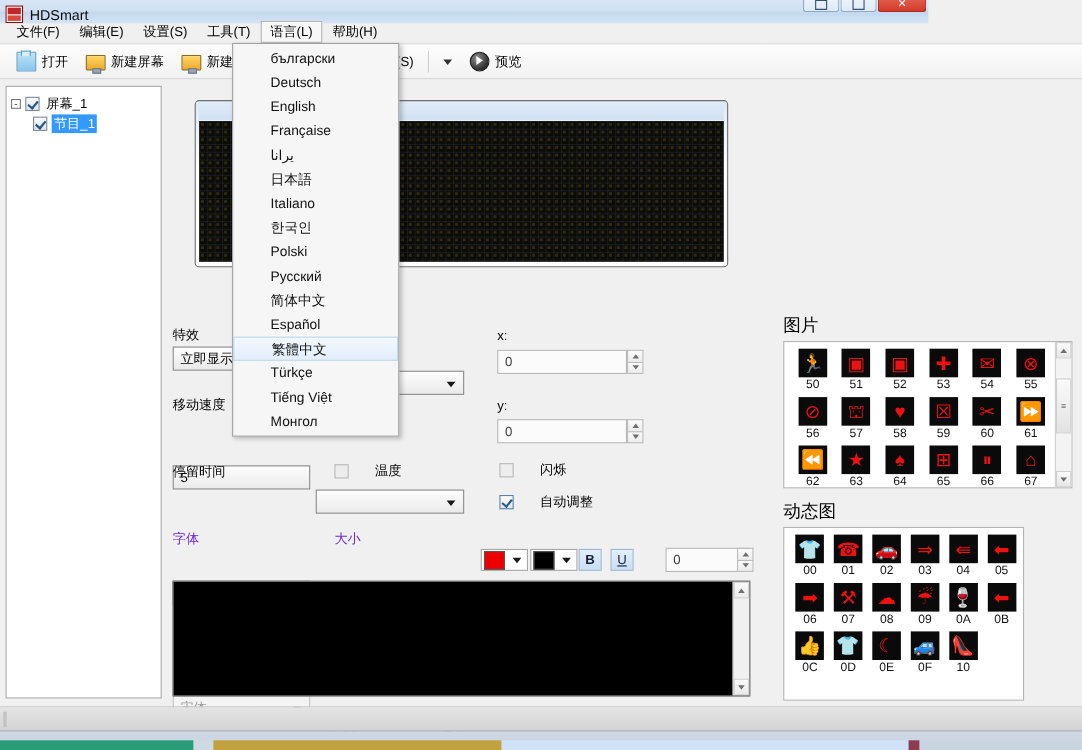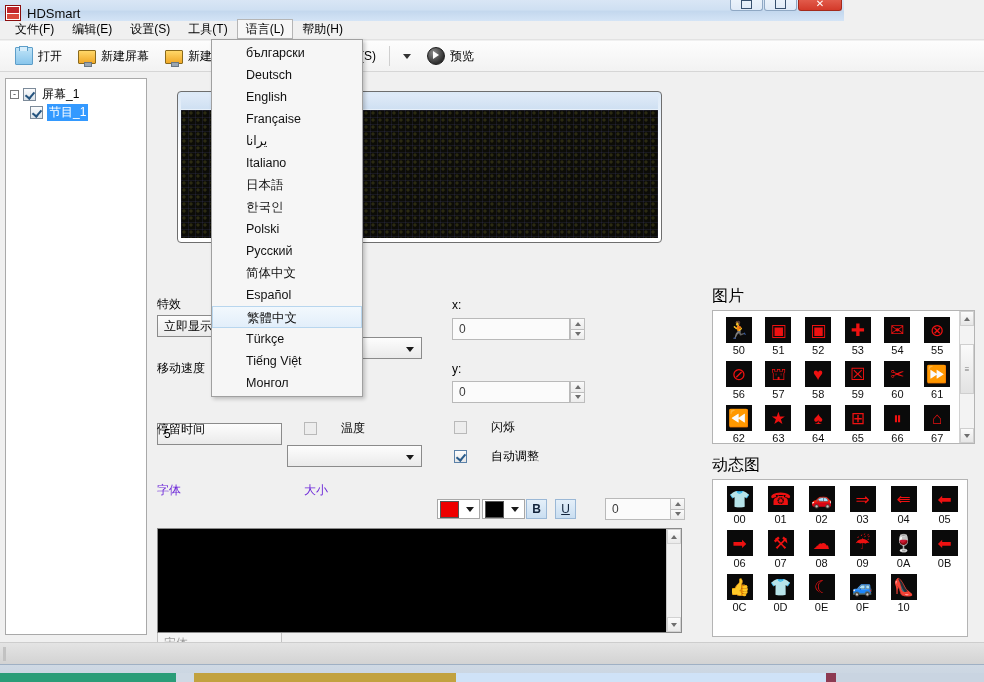--- a/index.html
+++ b/index.html
@@ -553,21 +553,21 @@
           <div class="track">
             <div class="thumb">≡</div>
           </div>
           <div class="sb">
               <span class="sp-dn"></span>
             </div>
         </div>
       </div>
     </div>
 
-    <div class="gal" style="left:560px;top:377px;width:256px;">
+    <div class="gal" style="left:560px;top:377px;width:219px;">
       <div class="cap">动态图</div>
       <div class="galbox" style="height:158px;">
         <div class="galgrid" id="anim-grid">
             <div class="cell">
               <div class="glyph anim">👕</div>
               <div class="num">00</div>
             </div>
             <div class="cell">
               <div class="glyph anim">☎</div>
               <div class="num">01</div>
@@ -650,22 +650,22 @@
       <div class="tkseg" style="background: rgb(141, 58, 82); width: 10px;"></div>
       <div class="tkseg" style="background: rgb(201, 212, 225); width: 148px;"></div>
     </div>
 
   <div class="dropdown" id="lang-dropdown">
       <div class="ditem">български</div>
       <div class="ditem">Deutsch</div>
       <div class="ditem">English</div>
       <div class="ditem">Française</div>
       <div class="ditem">یرانا</div>
+      <div class="ditem">日本語</div>
       <div class="ditem">Italiano</div>
-      <div class="ditem">日本語</div>
       <div class="ditem">한국인</div>
       <div class="ditem">Polski</div>
       <div class="ditem">Русский</div>
       <div class="ditem">简体中文</div>
       <div class="ditem">Español</div>
       <div class="ditem sel">繁體中文</div>
       <div class="ditem">Türkçe</div>
       <div class="ditem">Tiếng Việt</div>
       <div class="ditem">Монгол</div>
     </div>

